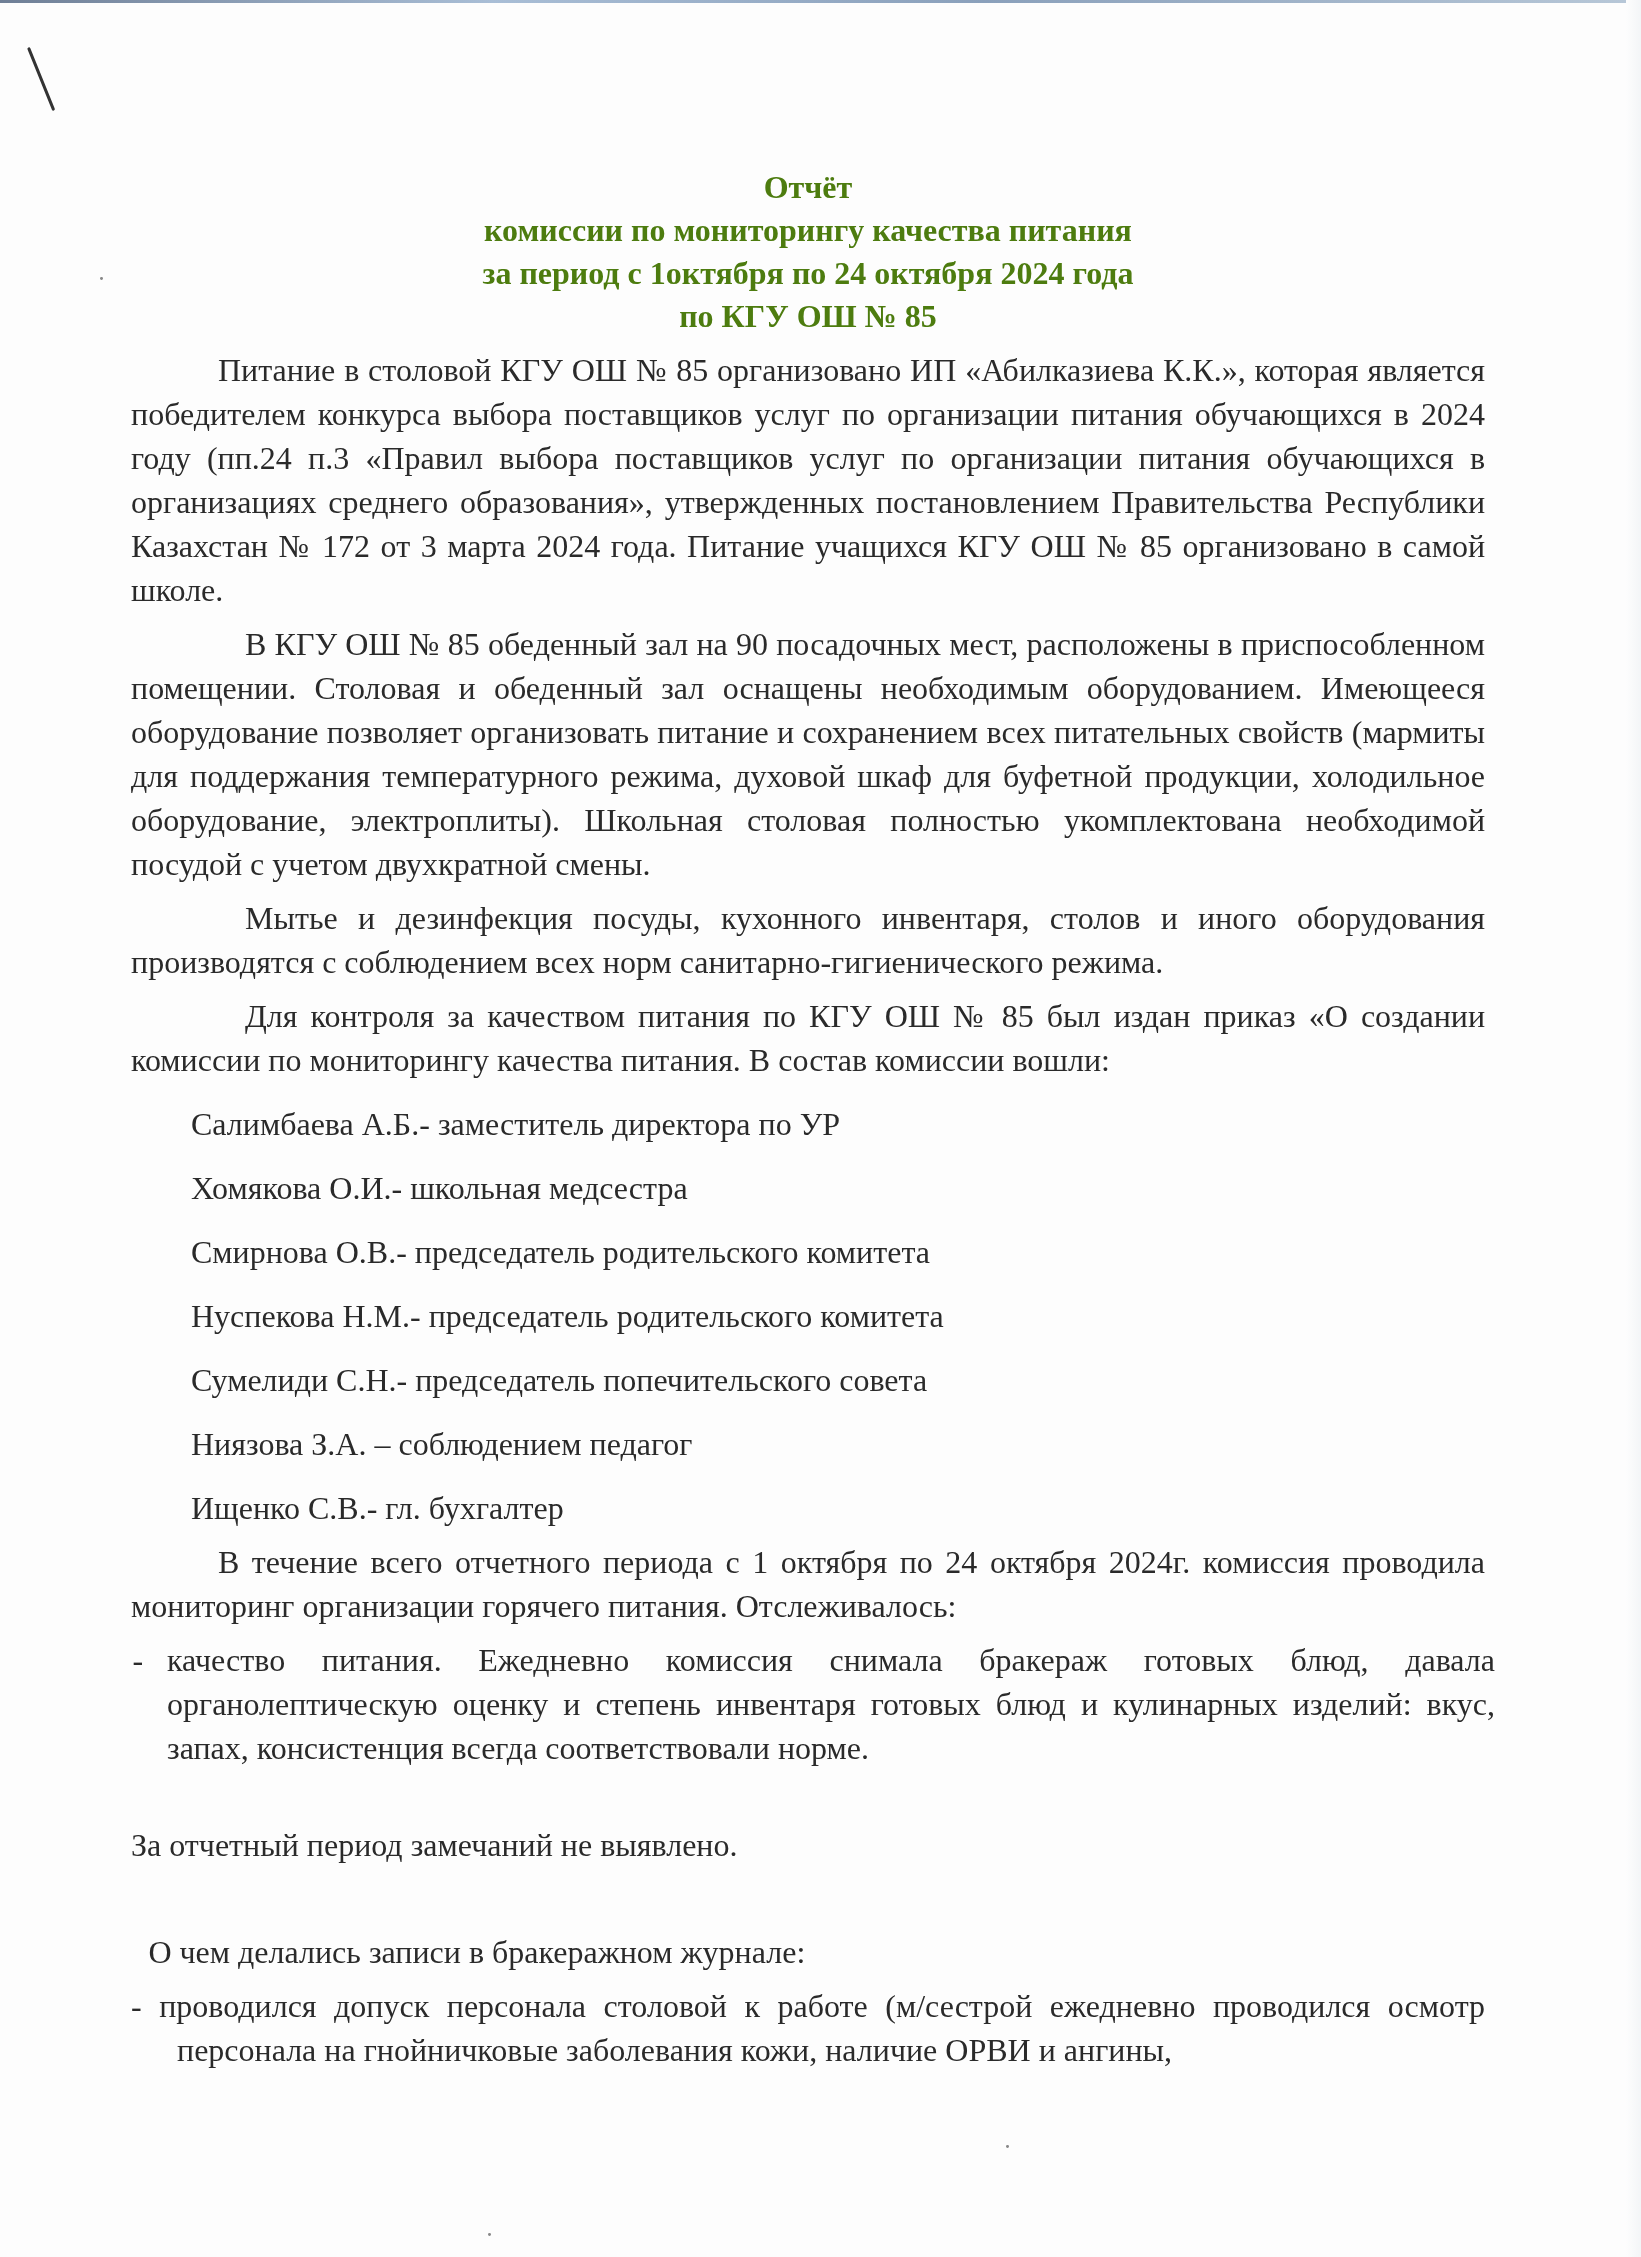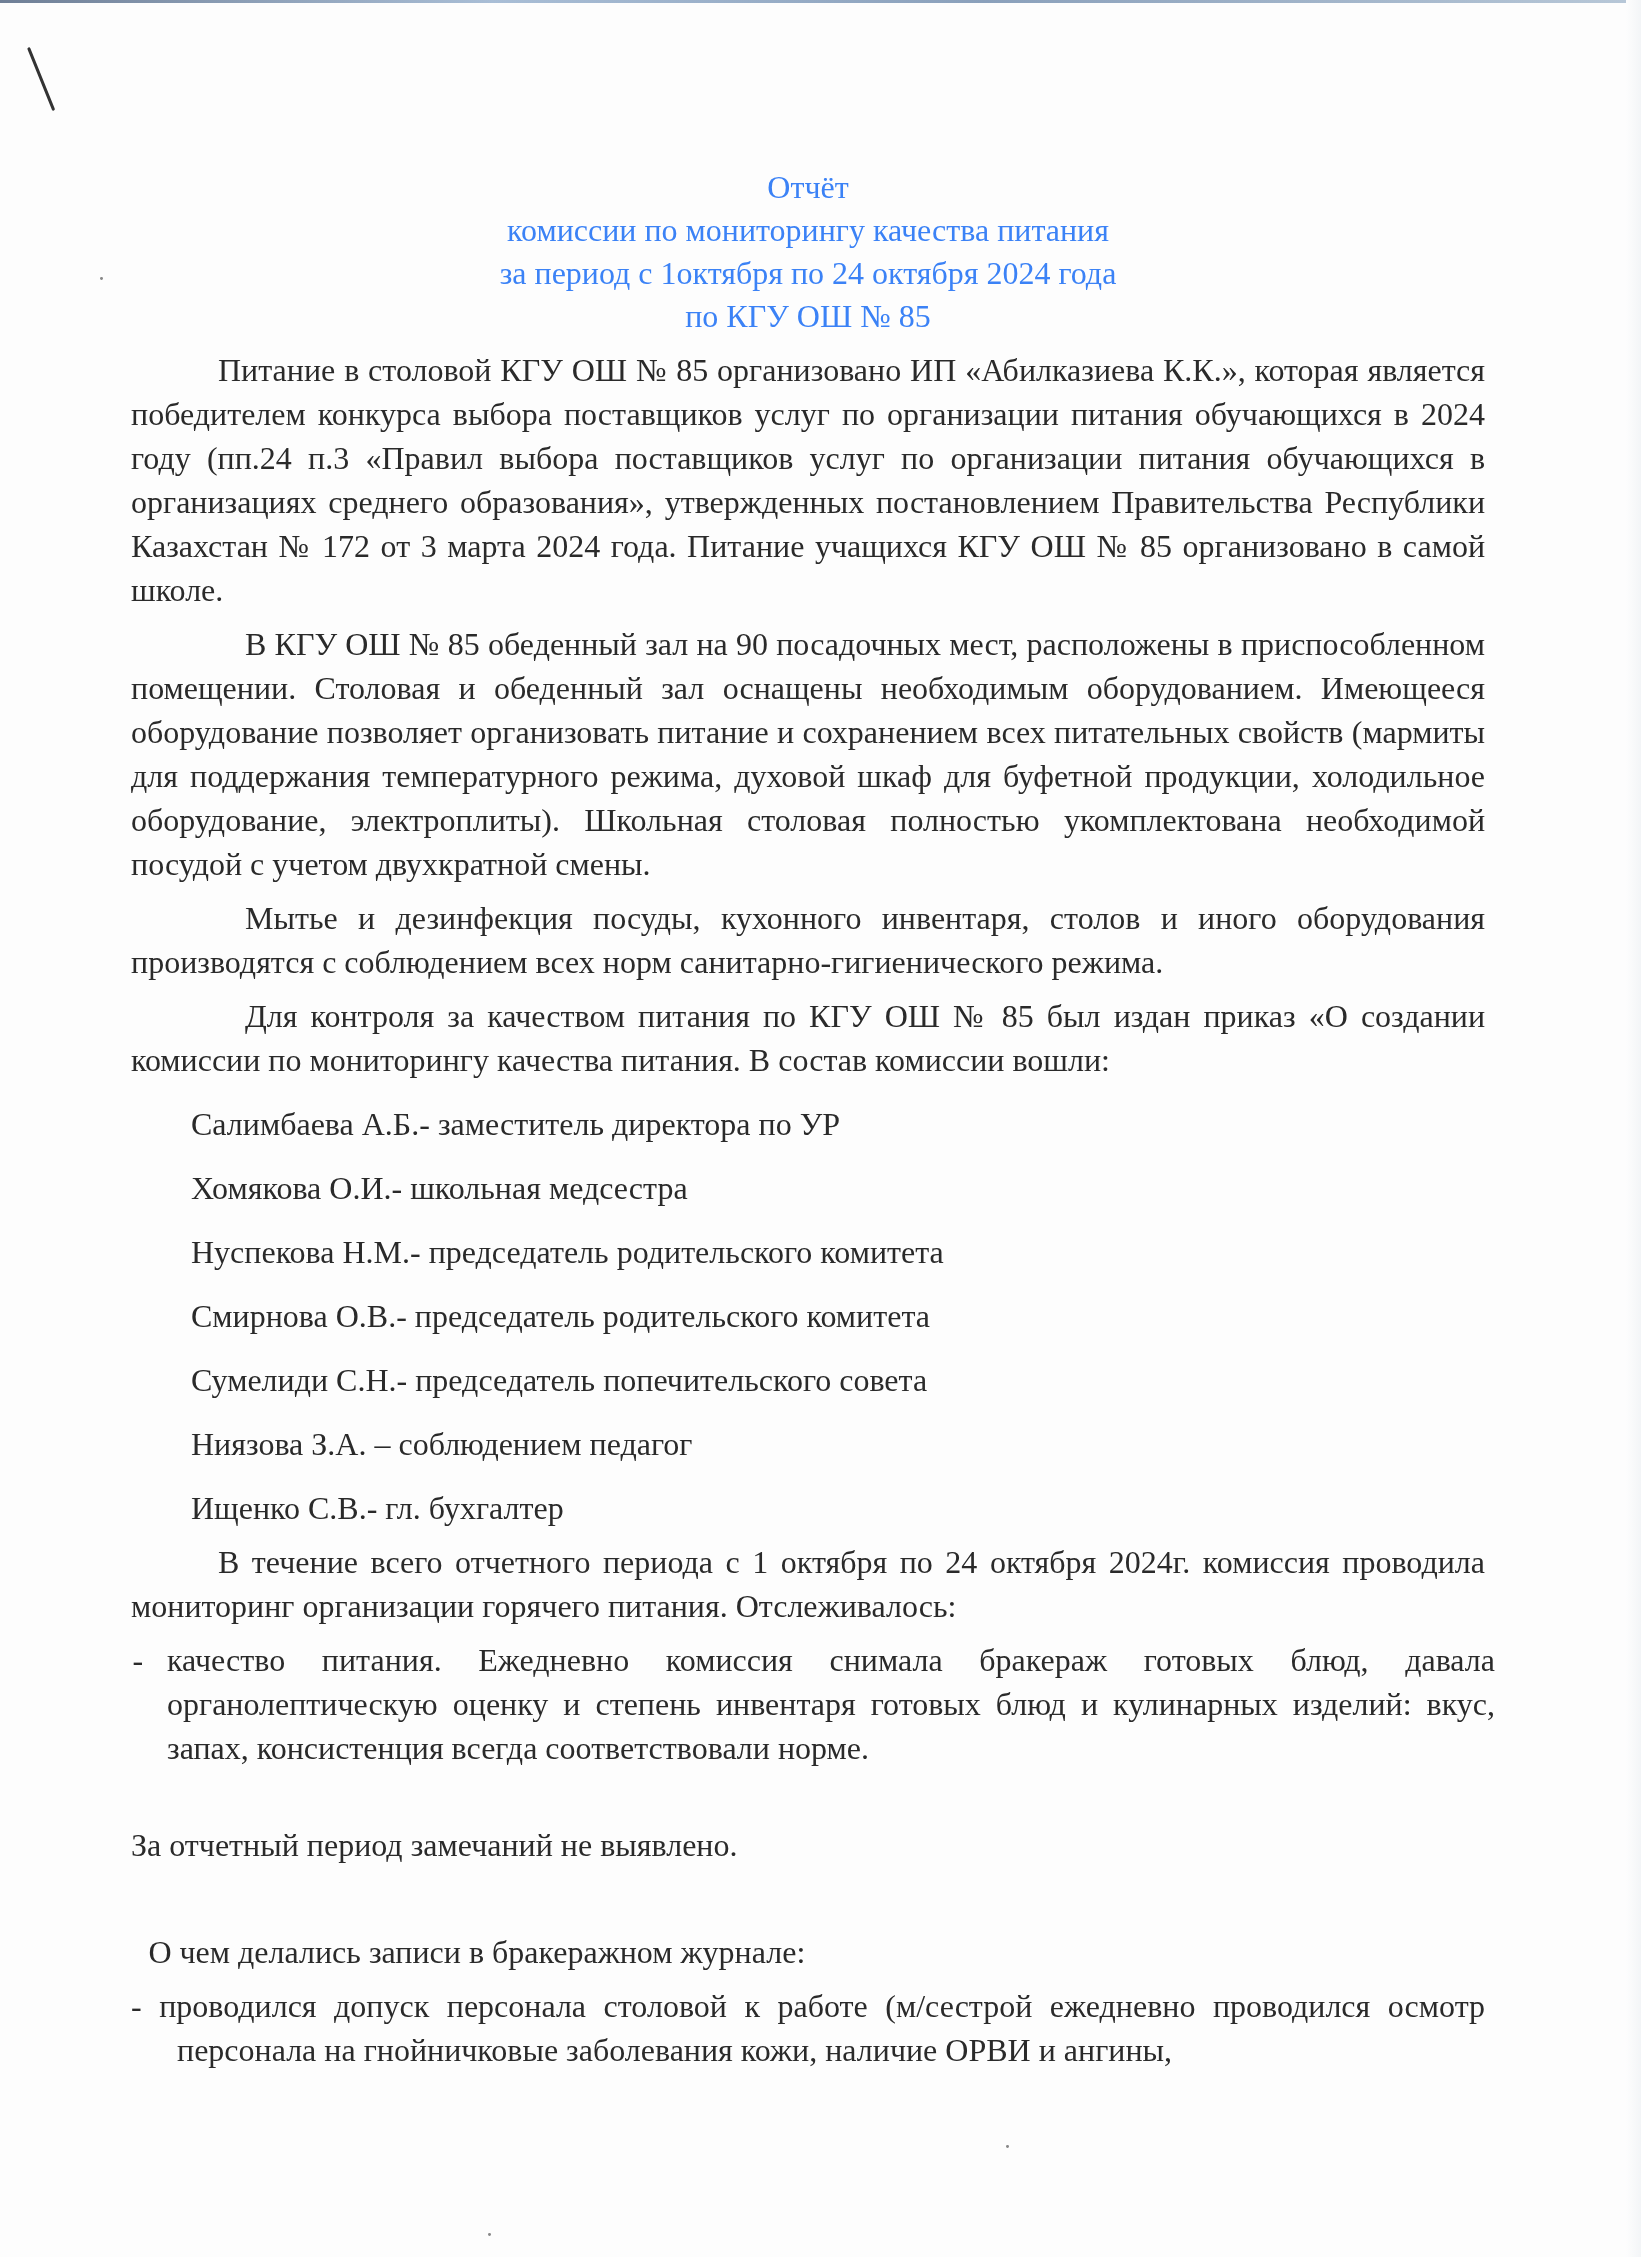--- a/index.html
+++ b/index.html
@@ -19,21 +19,21 @@
   .pen-mark {
     position: absolute; left: 27px; top: 48px; width: 2.9px; height: 68px;
     background: #333; transform: rotate(-22deg); transform-origin: top left;
     border-radius: 1.9px;
   }
   .content {
     position: absolute; left: 121px; top: 166px; width: 1374px;
     font-family: "Liberation Serif", "DejaVu Serif", serif;
     font-size: 32px; line-height: 44px; color: #2a2a2a;
   }
-  .title-block { text-align: center; font-weight: normal; color: #3b82f6; }
+  .title-block { text-align: center; font-weight: bold; color: #4d7c0f; }
   .title-block div { line-height: 43px; }
   .title-block .t-main { margin-bottom: 0; }
   p { margin: 10px; text-align: justify; text-align-last: left; }
   .indent { text-indent: 87px; }
   .indent-big { text-indent: 114px; }
   .members { padding-left: 70px; }
   .members div { line-height: 44px; margin-top: 20px; }
   .dash-item { display: flex; text-align: justify; }
   .dash-item .dash { width: 46px; flex: none; padding-left: 11.6px; box-sizing: border-box; }
   .dash-item .txt { flex: 1; }
@@ -63,22 +63,22 @@
     </div>
 
     <p class="indent">Питание в столовой КГУ ОШ № 85 организовано ИП «Абилказиева К.К.», которая является победителем конкурса выбора поставщиков услуг по организации питания обучающихся в 2024 году (пп.24 п.3 «Правил выбора поставщиков услуг по организации питания обучающихся в организациях среднего образования», утвержденных постановлением Правительства Республики Казахстан № 172 от 3 марта 2024 года. Питание учащихся КГУ ОШ № 85 организовано в самой школе.</p>
     <p class="indent-big">В КГУ ОШ № 85 обеденный зал на 90 посадочных мест, расположены в приспособленном помещении. Столовая и обеденный зал оснащены необходимым оборудованием. Имеющееся оборудование позволяет организовать питание и сохранением всех питательных свойств (мармиты для поддержания температурного режима, духовой шкаф для буфетной продукции, холодильное оборудование, электроплиты). Школьная столовая полностью укомплектована необходимой посудой с учетом двухкратной смены.</p>
     <p class="indent-big">Мытье и дезинфекция посуды, кухонного инвентаря, столов и иного оборудования производятся с соблюдением всех норм санитарно-гигиенического режима.</p>
     <p class="indent-big">Для контроля за качеством питания по КГУ ОШ № 85 был издан приказ «О создании комиссии по мониторингу качества питания. В состав комиссии вошли:</p>
 
     <div class="members">
       <div>Салимбаева А.Б.- заместитель директора по УР</div>
       <div>Хомякова О.И.- школьная медсестра</div>
+      <div>Смирнова О.В.- председатель родительского комитета</div>
       <div>Нуспекова Н.М.- председатель родительского комитета</div>
-      <div>Смирнова О.В.- председатель родительского комитета</div>
       <div>Сумелиди С.Н.- председатель попечительского совета</div>
       <div>Ниязова З.А. – соблюдением педагог</div>
       <div>Ищенко С.В.- гл. бухгалтер</div>
     </div>
 
     <p class="indent">В течение всего отчетного периода с 1 октября по 24 октября 2024г. комиссия проводила мониторинг организации горячего питания. Отслеживалось:</p>
 
     <div class="dash-item">
       <span class="dash">-</span>
       <span class="txt" style="text-align: justify; text-align-last: left; padding-left:0;">

